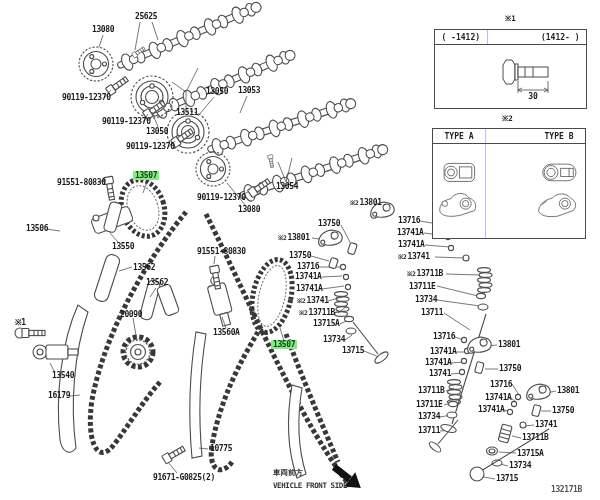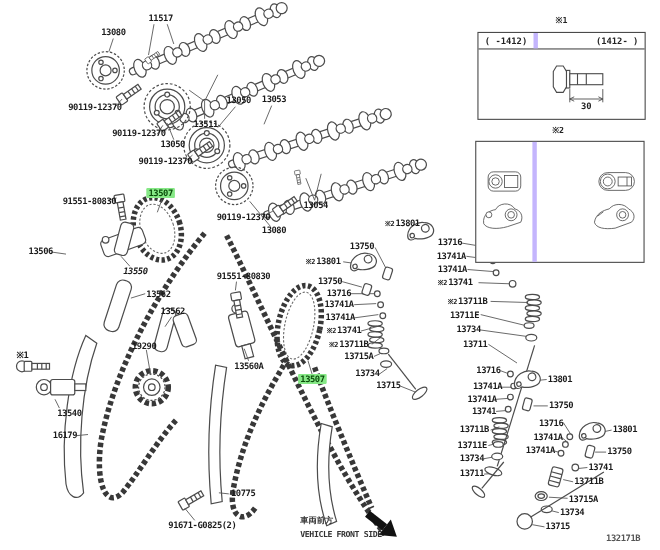--- a/index.html
+++ b/index.html
@@ -10,21 +10,21 @@
   .lbl{position:absolute;font:700 8px "DejaVu Sans Mono",monospace;letter-spacing:-0.4px;
        color:#1b1b1b;white-space:nowrap;line-height:9px;pointer-events:auto;cursor:default;}
   .lbl .pre{font-size:6.3px;letter-spacing:-0.3px;margin-right:1px;}
   .lbl.hl{background:#86e886;color:#0b4d0b;padding:0 2px;border-radius:1px;}
   .marker{position:absolute;font:700 7.5px "DejaVu Sans Mono",monospace;color:#222;z-index:3;}
   .tbl{position:absolute;border:1.2px solid #4a4a4a;background:#fff;z-index:2;display:flex;
        flex-direction:column;font:700 8px "DejaVu Sans Mono",monospace;color:#222;}
   .trow{display:flex;border-bottom:1px solid #4a4a4a;}
   .trow:last-child{border-bottom:none;}
   .tcell{flex:1;display:flex;align-items:center;justify-content:center;
-         border-right:4px solid #c4b5fd;overflow:hidden;white-space:nowrap;}
+         border-right:1px solid #c4b5fd;overflow:hidden;white-space:nowrap;}
   .tcell:last-child{border-right:none;margin-left:47px;}
   #front-jp{position:absolute;left:273px;top:468px;font:700 7.5px "DejaVu Sans",sans-serif;color:#333;z-index:3;}
   #front-en{position:absolute;left:273px;top:481px;font:700 7.5px "DejaVu Sans Mono",monospace;letter-spacing:-0.4px;color:#333;z-index:3;}
   #diagram-code{position:absolute;left:551px;top:485px;font:700 8px "DejaVu Sans Mono",monospace;letter-spacing:-0.4px;color:#555;z-index:3;}
   svg .ln{stroke:#4c4c4c;stroke-width:1.1;fill:#fff;}
   svg .nf{stroke:#4c4c4c;stroke-width:1.1;fill:none;}
 </style>
 </head>
 <body>
 
@@ -319,20 +319,24 @@
               <polyline points="47,35 51,37 47,39"></polyline>
         </g>
         <text x="36" y="46" text-anchor="middle" font-size="8" font-weight="bold" fill="#222">30</text>
       </svg>
     </div>
   </div>
 </div>
 
 <div class="marker" style="left:502px;top:113px;">※2</div>
 <div class="tbl" id="tbl2" style="left:432px;top:128px;width:152px;height:109px;">
+  <div class="trow" style="height:14px;">
+    <div class="tcell">TYPE A</div>
+    <div class="tcell">TYPE B</div>
+  </div>
   <div class="trow" style="flex:1;">
     <div class="tcell">
       <svg width="75" height="93" viewBox="0 0 75 93">
         <g stroke="#4a4a4a" fill="#fff" stroke-width="1.1">
           <rect x="16" y="6" width="44" height="26" rx="7"></rect>
           <circle cx="26" cy="19" r="9"></circle>
               <circle cx="26" cy="19" r="5"></circle>
           <rect x="38" y="11" width="18" height="16"></rect>
           <path d="M10,76 C8,64 18,58 26,57 C30,48 46,46 52,56 C60,58 64,66 60,74 L42,80 C28,84 14,83 10,76 Z"></path>
           <circle cx="47" cy="64" r="8"></circle>
@@ -353,39 +357,39 @@
           <circle cx="46" cy="64" r="8"></circle>
               <circle cx="46" cy="64" r="4.5"></circle>
           <path d="M12,66 l8,-6"></path>
         </g>
       </svg>
     </div>
   </div>
 </div>
 
 <div id="labels">
-      <div class="lbl" style="left: 135px; top: 12px;"><span>11517</span></div>
+      <div class="lbl" style="left: 135px; top: 12px;"><span>25625</span></div>
       <div class="lbl" style="left: 92px; top: 25px;"><span>13080</span></div>
       <div class="lbl" style="left: 62px; top: 93px;"><span>90119-12370</span></div>
       <div class="lbl" style="left: 102px; top: 117px;"><span>90119-12370</span></div>
       <div class="lbl" style="left: 146px; top: 127px;"><span>13050</span></div>
       <div class="lbl" style="left: 176px; top: 108px;"><span>13511</span></div>
       <div class="lbl" style="left: 206px; top: 87px;"><span>13050</span></div>
       <div class="lbl" style="left: 238px; top: 86px;"><span>13053</span></div>
       <div class="lbl" style="left: 126px; top: 142px;"><span>90119-12370</span></div>
       <div class="lbl" style="left: 197px; top: 193px;"><span>90119-12370</span></div>
       <div class="lbl" style="left: 238px; top: 205px;"><span>13080</span></div>
       <div class="lbl" style="left: 276px; top: 182px;"><span>13054</span></div>
       <div class="lbl" style="left: 57px; top: 178px;"><span>91551-80830</span></div>
       <div class="lbl hl" style="left: 133px; top: 171px;"><span>13507</span></div>
       <div class="lbl" style="left: 26px; top: 224px;"><span>13506</span></div>
-      <div class="lbl" style="left: 112px; top: 242px; font-style: italic;"><span>13550</span></div>
+      <div class="lbl" style="left: 112px; top: 242px;"><span>13550</span></div>
       <div class="lbl" style="left: 133px; top: 263px;"><span>13562</span></div>
       <div class="lbl" style="left: 146px; top: 278px;"><span>13562</span></div>
-      <div class="lbl" style="left: 120px; top: 310px;"><span>19290</span></div>
+      <div class="lbl" style="left: 120px; top: 310px;"><span>20090</span></div>
       <div class="lbl" style="left: 15px; top: 318px;"><span>※1</span></div>
       <div class="lbl" style="left: 52px; top: 371px;"><span>13540</span></div>
       <div class="lbl" style="left: 48px; top: 391px;"><span>16179</span></div>
       <div class="lbl" style="left: 197px; top: 247px;"><span>91551-80830</span></div>
       <div class="lbl" style="left: 213px; top: 328px;"><span>13560A</span></div>
       <div class="lbl hl" style="left: 271px; top: 340px;"><span>13507</span></div>
       <div class="lbl" style="left: 210px; top: 444px;"><span>10775</span></div>
       <div class="lbl" style="left: 153px; top: 473px;"><span>91671-G0825(2)</span></div>
       <div class="lbl" style="left: 350px; top: 198px;"><span class="pre">※2</span><span>13801</span></div>
       <div class="lbl" style="left: 318px; top: 219px;"><span>13750</span></div>

